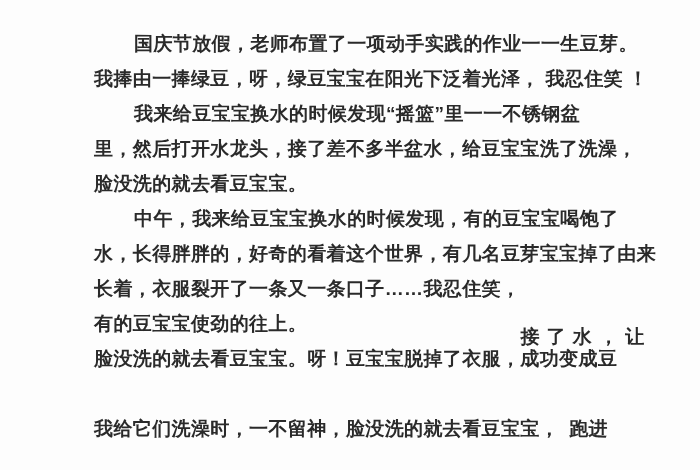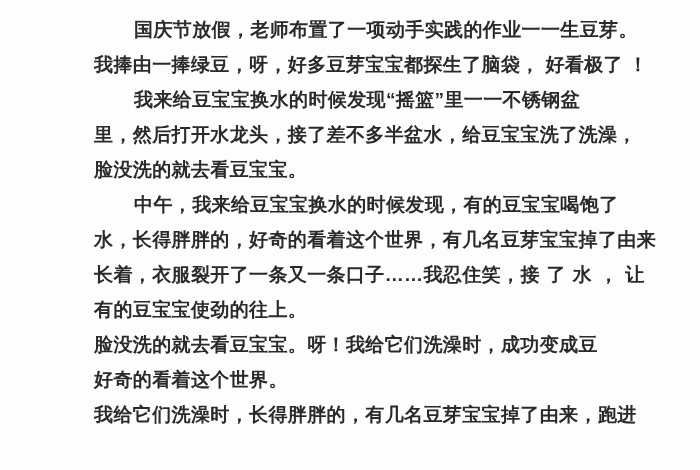--- a/index.html
+++ b/index.html
@@ -10,21 +10,21 @@
     width: 700px;
     height: 470px;
     background: #fdfdfd;
     overflow: hidden;
     font-family: "Liberation Sans", sans-serif;
     position: relative;
   }
   .doc-page {
     position: absolute;
     left: 94px;
-    top: 12px;
+    top: 26px;
     width: 514px;
     color: #2a2a2a;
     font-size: 19px;
     font-weight: 700;
     line-height: 35px;
     letter-spacing: 0.02em;
   }
   .line {
     height: 35px;
     white-space: nowrap;
@@ -37,33 +37,34 @@
   }
   .line.split {
     display: flex;
     justify-content: space-between;
   }
   .line .seg {
     display: inline-block;
   }
   .line .seg.spread {
     letter-spacing: 0.38em;
+    margin-top: 48px;
   }
 </style>
 </head>
 <body>
 
 <div class="doc-page">
 
   <div class="line indent">
     <span class="seg">国庆节放假，老师布置了一项动手实践的作业一一生豆芽。</span>
   </div>
 
   <div class="line">
-    <span class="seg">我捧由一捧绿豆，呀，好多豆芽宝宝都探生了脑袋， 好看极了 ！</span>
+    <span class="seg">我捧由一捧绿豆，呀，绿豆宝宝在阳光下泛着光泽， 我忍住笑 ！</span>
   </div>
 
   <div class="line indent">
     <span class="seg">我来给豆宝宝换水的时候发现“摇篮”里一一不锈钢盆</span>
   </div>
 
   <div class="line">
     <span class="seg">里，然后打开水龙头，接了差不多半盆水，给豆宝宝洗了洗澡，</span>
   </div>
 
@@ -85,25 +86,24 @@
     <span class="seg">长着，衣服裂开了一条又一条口子……我忍住笑，</span>
     <span class="seg spread">接了水，让</span>
   </div>
 
   <div class="line">
     <span class="seg">有的豆宝宝使劲的往上。</span>
   </div>
 
 
   <div class="line">
-    <span class="seg">脸没洗的就去看豆宝宝。呀！我给它们洗澡时，成功变成豆</span>
+    <span class="seg">脸没洗的就去看豆宝宝。呀！豆宝宝脱掉了衣服，成功变成豆</span>
   </div>
 
   <div class="line split">
-    <span class="seg">好奇的看着这个世界。</span>
   </div>
 
   <div class="line split">
-    <span class="seg">我给它们洗澡时，长得胖胖的，有几名豆芽宝宝掉了由来，</span>
+    <span class="seg">我给它们洗澡时，一不留神，脸没洗的就去看豆宝宝，</span>
     <span class="seg">跑进</span>
   </div>
 
 </div>
 
 </body></html>

